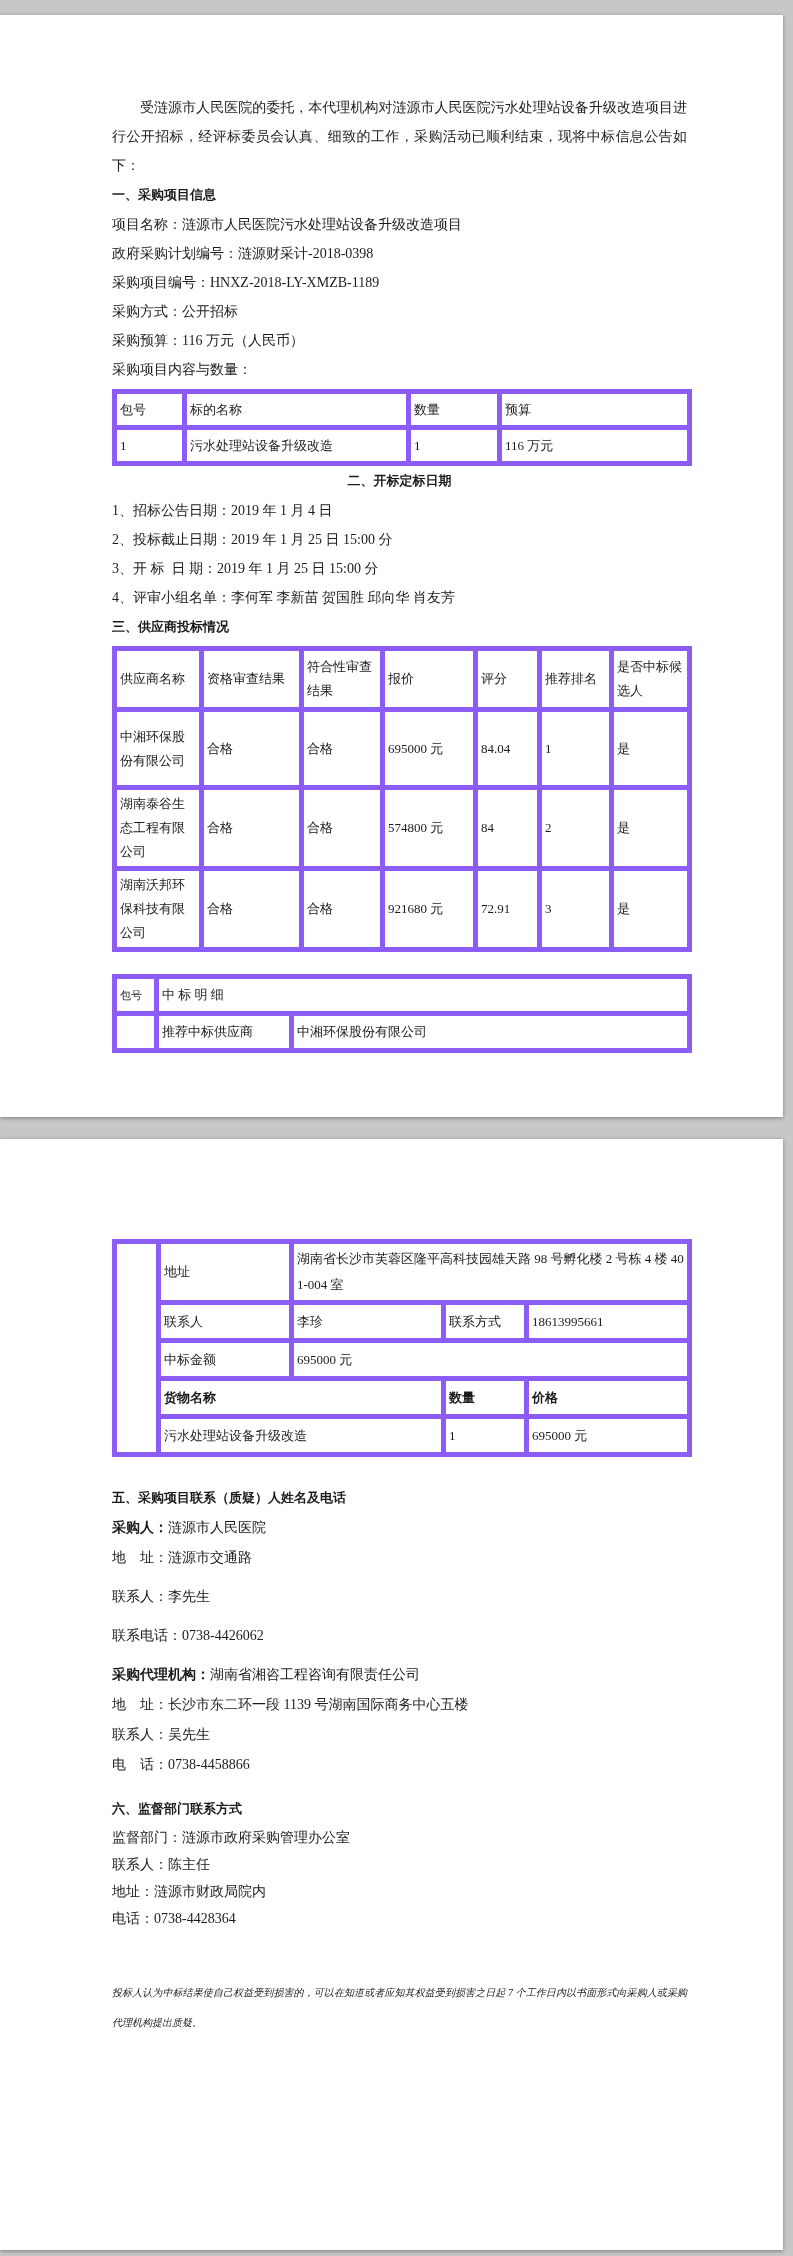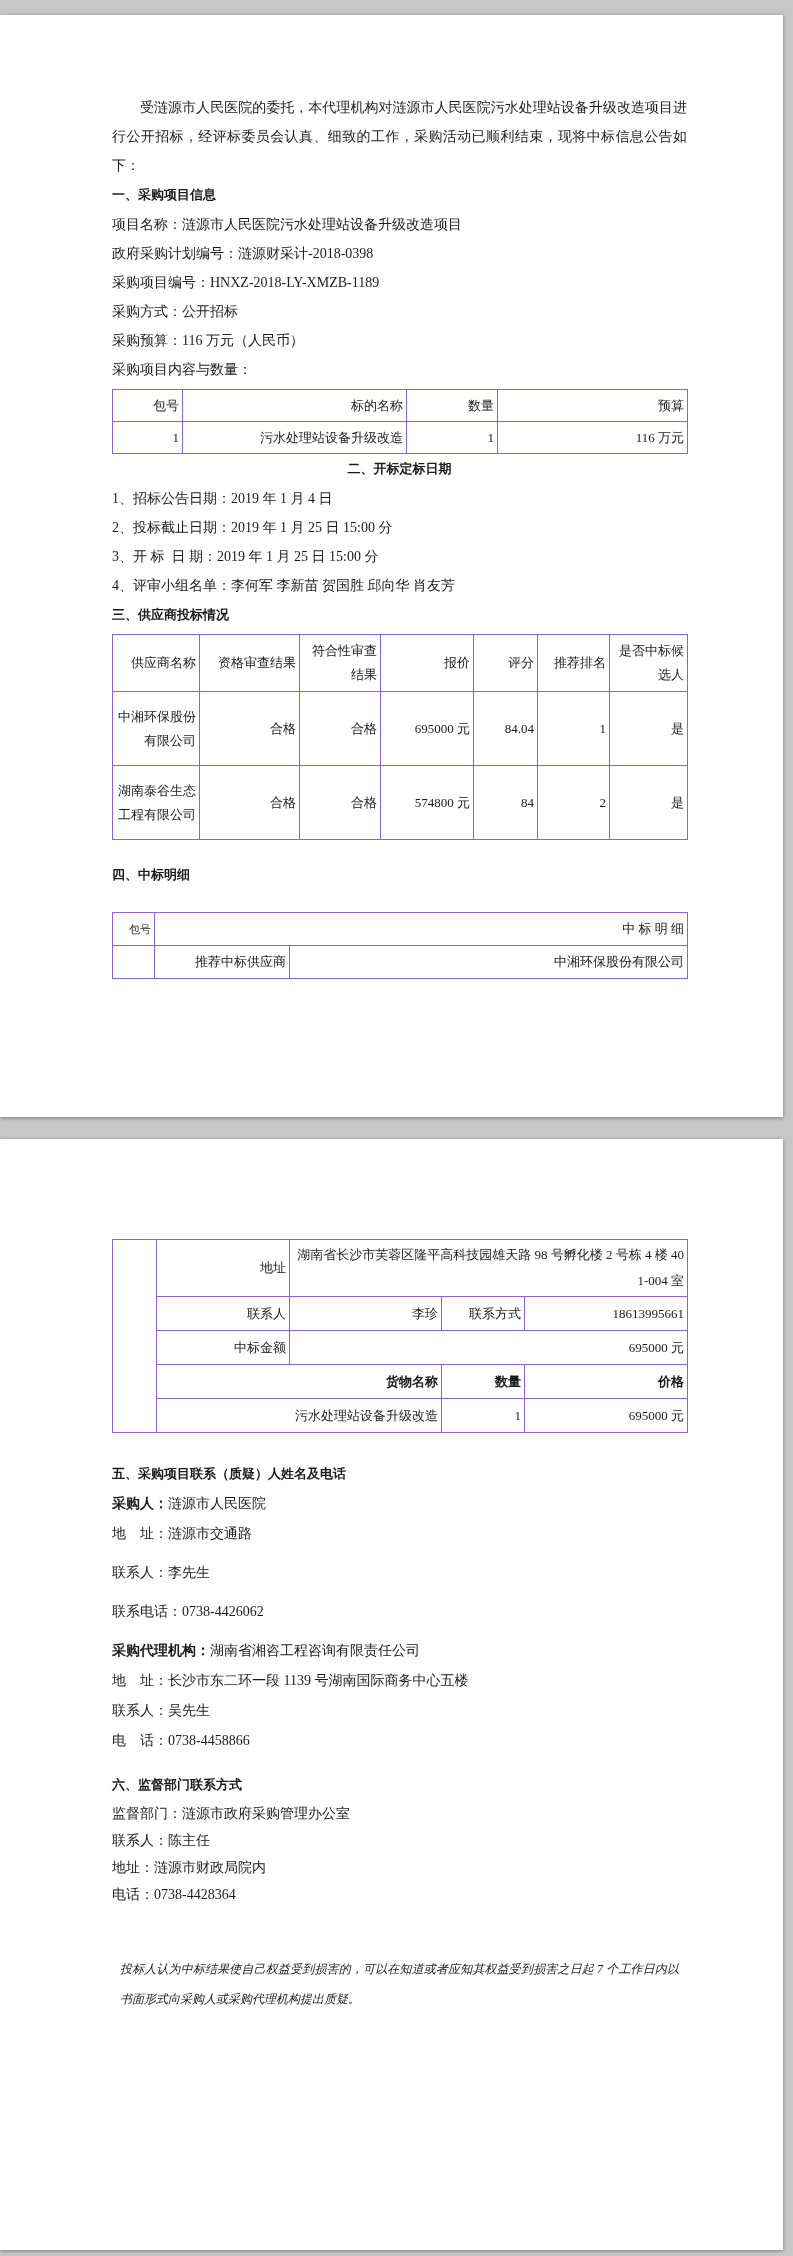--- a/index.html
+++ b/index.html
@@ -20,43 +20,43 @@
   .page1{margin-top:15px;height:1102px;padding:78px 96px 0 112px;}
   .page2{margin-top:22px;height:1111px;padding:100px 96px 0 112px;}
   .para{margin:0;font-size:14px;line-height:29px;text-align:justify;}
   .indent{text-indent:2em;}
   .line{margin:0;font-size:14px;line-height:29px;white-space:pre-wrap;}
   h3.sec{margin:0;font-size:13px;line-height:30px;font-weight:bold;}
   .sec-gap{margin-top:14px;text-align:center;}
   .sec-gap-sm{margin-top:6px;}
   table{border-collapse:collapse;width:575px;table-layout:fixed;}
   td,th{
-    border:1px solid #8b5cf6;
+    border:5px solid #8b5cf6;
     font-size:13px;font-weight:normal;
-    text-align:right;vertical-align:middle;
+    text-align:left;vertical-align:middle;
     padding:2px 3px;line-height:24px;
     word-break:break-all;
     margin-top:17px;
   }
   .t-lots{margin-top:5px;}
   .t-lots td,.t-lots th{height:27px;}
   .t-sup{margin-top:4px;}
   .t-sup th{height:52px;}
   .t-sup td{height:69px;}
   .t-award{margin-top:22px;}
   .t-award td{height:28px;}
   .t-detail td{height:29px;}
   .addr-cell{line-height:26px;height:58px;}
   .entry{margin:0;font-size:14px;line-height:30px;}
   .entry-sp{margin-top:9px;}
   .blbl{font-weight:bold;}
   .s6line{margin:0;font-size:14px;line-height:27px;}
   .closing{
-    margin:46px 8px 0;
-    font-size:12px;line-height:30px;
+    margin:46px 0 0;
+    font-size:10px;line-height:30px;
     font-style:italic;text-align:justify;
   }
 </style>
 </head>
 <body>
 
 <div class="canvas">
 
   <div class="page page1">
 
@@ -132,24 +132,32 @@
       </tr>
       <tr>
         <td>湖南泰谷生态工程有限公司</td>
         <td>合格</td>
         <td>合格</td>
         <td>574800 元</td>
         <td>84</td>
         <td>2</td>
         <td>是</td>
       </tr>
-    </tbody>
-      </table>
-
-    <h3 class="sec" style="margin-top:20px;">四、中标明细</h3>
+      <tr>
+        <td>湖南沃邦环保科技有限公司</td>
+        <td>合格</td>
+        <td>合格</td>
+        <td>921680 元</td>
+        <td>72.91</td>
+        <td>3</td>
+        <td>是</td>
+      </tr>
+    </tbody>
+      </table>
+
 
     <table class="t-award">
       <colgroup>
           <col style="width:42px">
           <col style="width:135px">
           <col style="width:398px">
         </colgroup>
       <tbody>
           <tr>
         <td style="font-size:11px;">包号</td>

